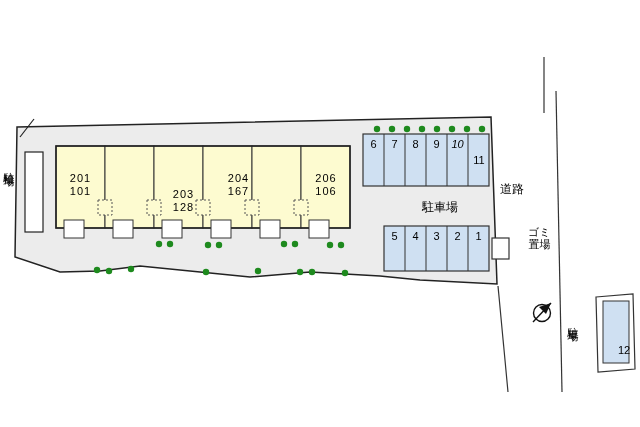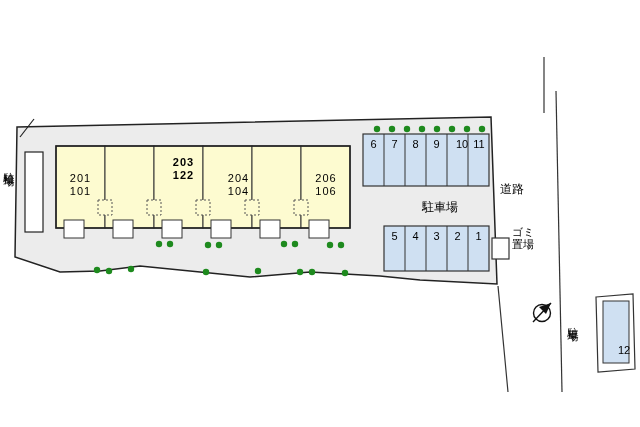--- a/index.html
+++ b/index.html
@@ -121,49 +121,49 @@
       <circle cx="345" cy="273" r="3.2"></circle>
     </g>
   </svg>
 
   <div class="label jp-sm vtext" style="left:3px;top:163px;height:70px;">駐輪場</div>
 
   <div class="label unit-label center" style="left:56px;top:172px;width:49px;">
     <div>201</div>
       <div>101</div>
   </div>
-  <div class="label unit-label center" style="left:154px;top:156px;width:59px;font-weight:bold;">
+  <div class="label unit-label center" style="left:154px;top:188px;width:59px;">
     <div>203</div>
-      <div>122</div>
+      <div>128</div>
   </div>
   <div class="label unit-label center" style="left:203px;top:172px;width:71px;">
     <div>204</div>
-      <div>104</div>
+      <div>167</div>
   </div>
   <div class="label unit-label center" style="left:301px;top:172px;width:50px;">
     <div>206</div>
       <div>106</div>
   </div>
 
   <div class="label stall-num center" style="left:363px;top:138px;width:21px;">6</div>
   <div class="label stall-num center" style="left:384px;top:138px;width:21px;">7</div>
   <div class="label stall-num center" style="left:405px;top:138px;width:21px;">8</div>
   <div class="label stall-num center" style="left:426px;top:138px;width:21px;">9</div>
-  <div class="label stall-num center" style="left:447px;top:138px;width:30px;">10</div>
-  <div class="label stall-num center" style="left:468px;top:138px;width:22px;">11</div>
+  <div class="label stall-num center" style="left:447px;top:138px;width:21px;font-style:italic;">10</div>
+  <div class="label stall-num center" style="left:468px;top:154px;width:22px;">11</div>
 
   <div class="label stall-num center" style="left:384px;top:230px;width:21px;">5</div>
   <div class="label stall-num center" style="left:405px;top:230px;width:21px;">4</div>
   <div class="label stall-num center" style="left:426px;top:230px;width:21px;">3</div>
   <div class="label stall-num center" style="left:447px;top:230px;width:21px;">2</div>
   <div class="label stall-num center" style="left:468px;top:230px;width:21px;">1</div>
 
   <div class="label jp center" style="left:405px;top:199px;width:70px;">駐車場</div>
 
-  <div class="label jp-sm" style="left:512px;top:226px;">
+  <div class="label jp-sm" style="left:528px;top:226px;text-align:right;">
     <div>ゴミ</div>
     <div>置場</div>
   </div>
 
   <div class="label jp" style="left:500px;top:181px;">道路</div>
 
   <div class="label jp-sm vtext" style="left:567px;top:318px;height:62px;">駐車場</div>
 
   <div class="label stall-num center" style="left:603px;top:344px;width:42px;">12</div>
 

